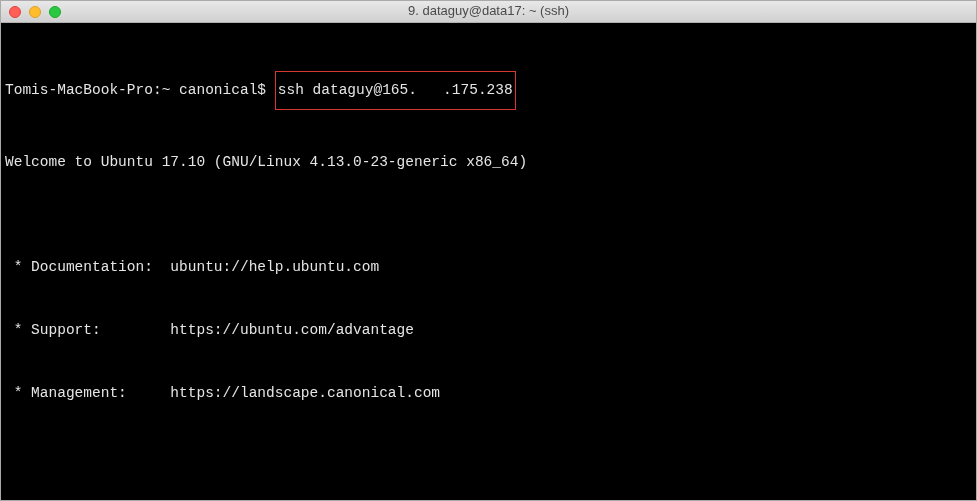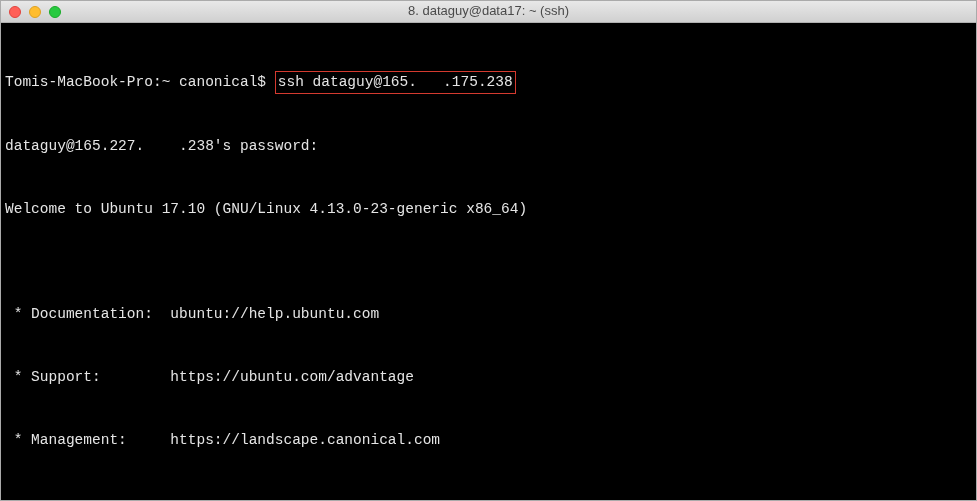--- a/index.html
+++ b/index.html
@@ -44,39 +44,38 @@
       pointer-events: none;
     }
     .terminal {
       padding: 6px 4px 4px 4px;
       color: #e5e5e5;
       white-space: pre;
     }
     .line { white-space: pre; }
     .hl-box {
       border: 1px solid #d43a2f;
-      padding: 0 2px;
+      padding: 8px 2px;
       display: inline-block;
     }
   </style>
 </head>
 <body>
 
 <div class="titlebar">
   <div class="traffic-lights">
     <div class="tl red"></div>
     <div class="tl yel"></div>
     <div class="tl grn"></div>
   </div>
-  <div class="title">8. dataguy@data17: ~ (ssh)</div>
+  <div class="title">9. dataguy@data17: ~ (ssh)</div>
 </div>
 
 <div class="terminal">
   <div class="line"><span>Tomis-MacBook-Pro:~ canonical$ </span><span class="hl-box">ssh dataguy@165.   .175.238</span></div>
-  <div class="line">dataguy@165.227.    .238's password:</div>
   <div class="line">Welcome to Ubuntu 17.10 (GNU/Linux 4.13.0-23-generic x86_64)</div>
   <div class="line"></div>
   <div class="line"> * Documentation:  ubuntu://help.ubuntu.com</div>
   <div class="line"> * Support:        https://ubuntu.com/advantage</div>
   <div class="line"> * Management:     https://landscape.canonical.com</div>
   <div class="line"></div>
   
   
   <div class="line"></div>
   

